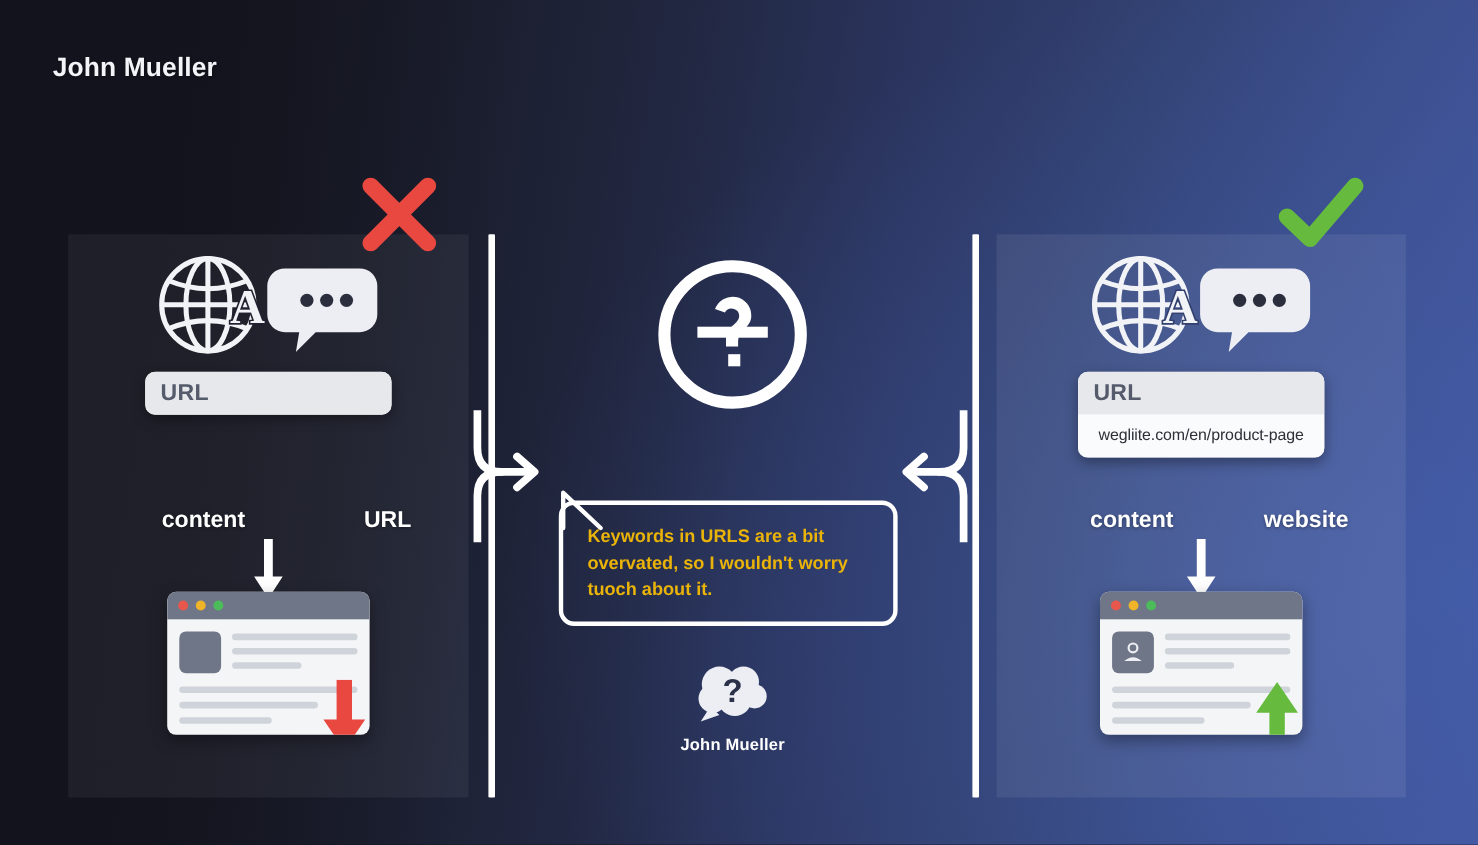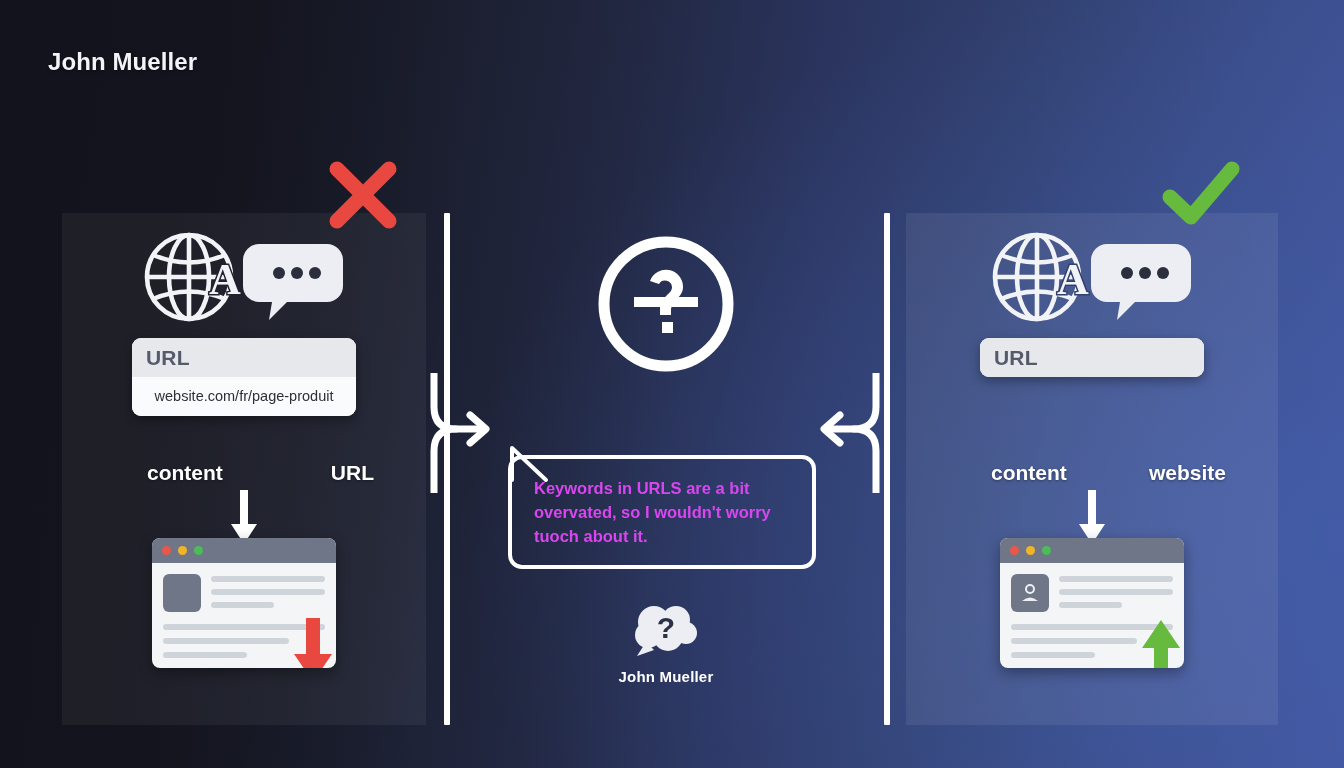--- a/index.html
+++ b/index.html
@@ -112,21 +112,21 @@
   #no-need {
     position:absolute; top:173px; left:0; width:100%;
     text-align:center; font-size:41px; font-weight:bold; color:#ffffff;
     letter-spacing:0.5px; text-shadow:0 2px 5px rgba(0,0,0,0.4);
   }
   #quote-bubble {
     position:absolute; top:242px; left:58px; width:308px;
     border:4px solid #ffffff; border-radius:14px;
     padding:18px 20px 16px 22px;
   }
-  #quote-text { font-size:16.5px; font-weight:bold; color:#d946ef; line-height:1.45; }
+  #quote-text { font-size:16.5px; font-weight:bold; color:#eab308; line-height:1.45; }
   #quote-tail { position:absolute; top:231px; left:58px; }
 
   #attrib { position:absolute; top:389px; left:0; width:100%; text-align:center; }
   #attrib-name { margin-top:2px; font-size:15px; font-weight:bold; color:#ffffff; letter-spacing:0.2px; }
 
   #arrow-in-left  { position:absolute; left:-22px; top:160px; }
   #arrow-in-right { position:absolute; left:360px; top:160px; }
 </style>
 </head>
 <body>
@@ -155,21 +155,20 @@
           <path d="M120 12 h68 a16 16 0 0 1 16 16 v26 a16 16 0 0 1 -16 16 h-40 l-18 18 l3 -18 h-13 a16 16 0 0 1 -16 -16 v-26 a16 16 0 0 1 16 -16 z" fill="#eceef3"></path>
           <circle cx="140" cy="41" r="6" fill="#2b2f3d"></circle>
           <circle cx="158" cy="41" r="6" fill="#2b2f3d"></circle>
           <circle cx="176" cy="41" r="6" fill="#2b2f3d"></circle>
         </g>
       </svg>
     </div>
 
     <div class="url-card">
       <div class="url-card-head">URL</div>
-      <div class="url-card-body">website.com/fr/page-produit</div>
     </div>
 
     <div class="labels">
       <span class="label-text label-left">content</span>
       <span class="label-text label-right">URL</span>
     </div>
 
     <svg class="big-arrow" width="36" height="56" viewBox="0 0 36 56">
       <path d="M14 0 h8 v34 h9 l-13 20 l-13 -20 h9 z" fill="#ffffff"></path>
     </svg>
@@ -276,20 +275,21 @@
           <path d="M120 12 h68 a16 16 0 0 1 16 16 v26 a16 16 0 0 1 -16 16 h-40 l-18 18 l3 -18 h-13 a16 16 0 0 1 -16 -16 v-26 a16 16 0 0 1 16 -16 z" fill="#eceef3"></path>
           <circle cx="140" cy="41" r="6" fill="#2b2f3d"></circle>
           <circle cx="158" cy="41" r="6" fill="#2b2f3d"></circle>
           <circle cx="176" cy="41" r="6" fill="#2b2f3d"></circle>
         </g>
       </svg>
     </div>
 
     <div class="url-card">
       <div class="url-card-head">URL</div>
+      <div class="url-card-body blurry">wegliite.com/en/product-page</div>
     </div>
 
     <div class="labels">
       <span class="label-text label-left">content</span>
       <span class="label-text label-right">website</span>
     </div>
 
     <svg class="big-arrow" width="36" height="56" viewBox="0 0 36 56">
       <path d="M14 0 h8 v34 h9 l-13 20 l-13 -20 h9 z" fill="#ffffff"></path>
     </svg>

